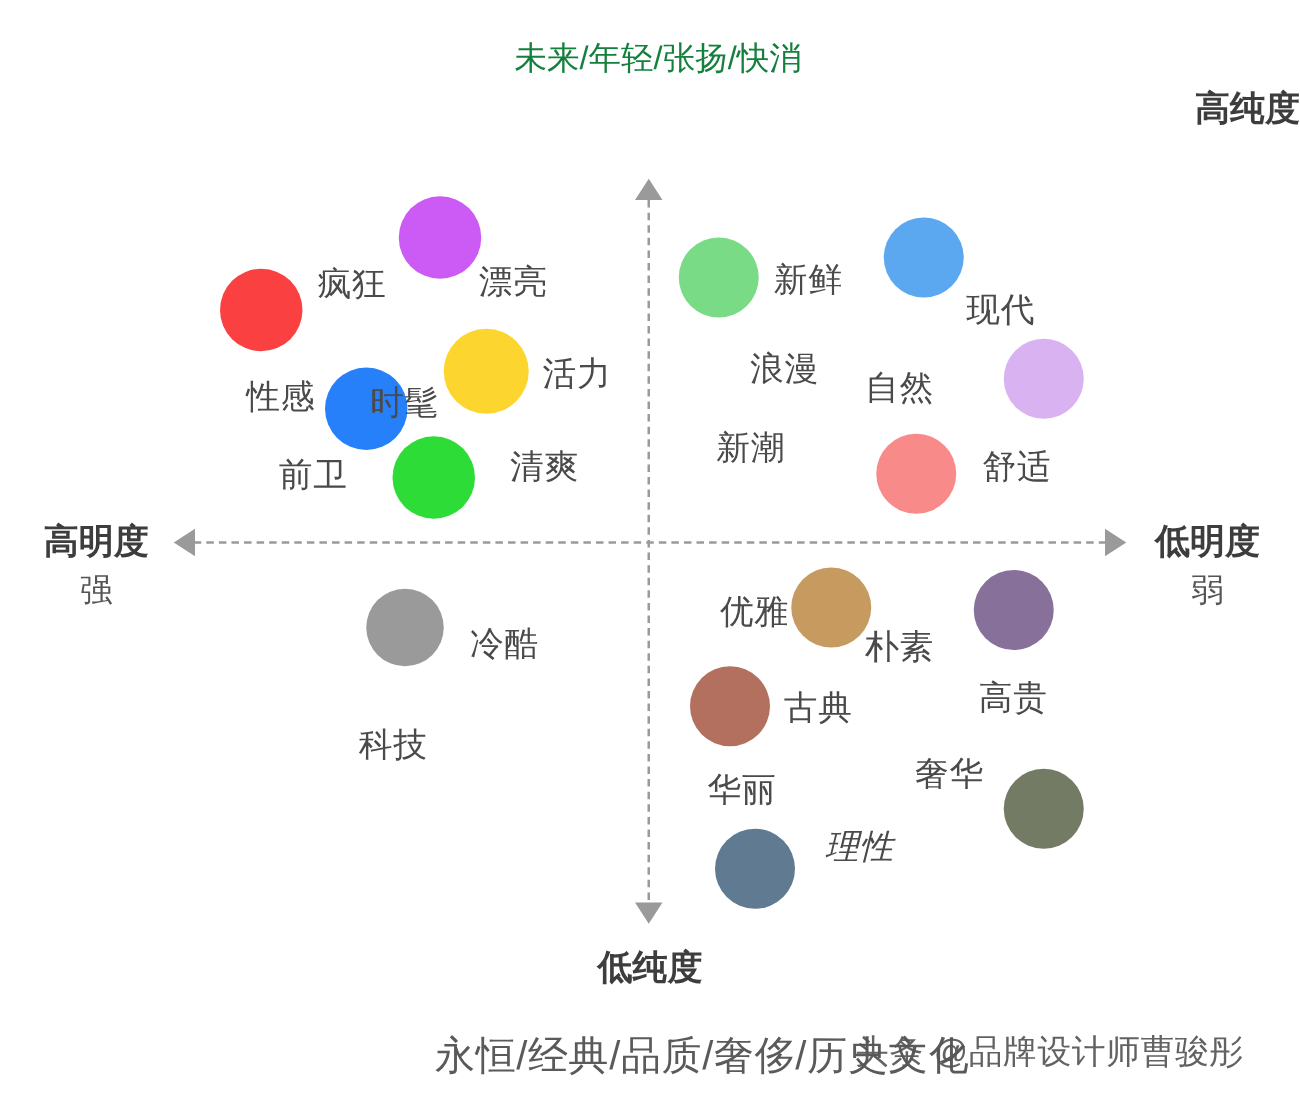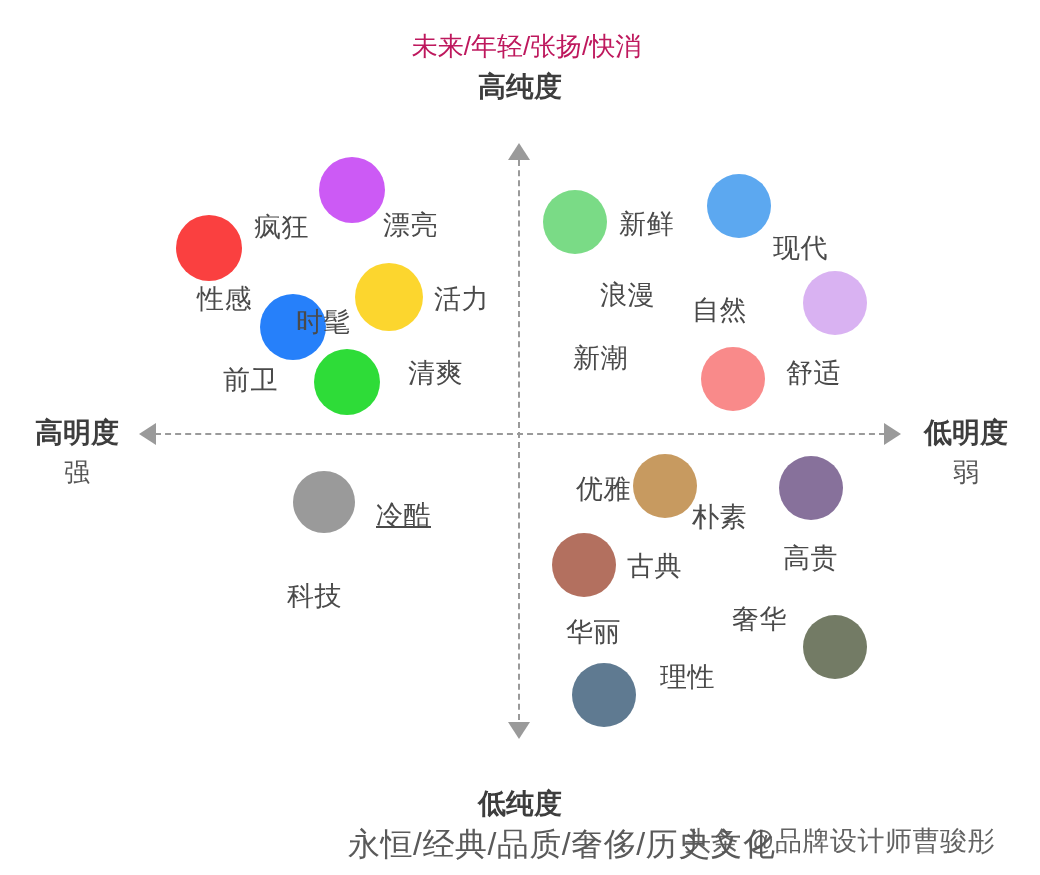--- a/index.html
+++ b/index.html
@@ -43,21 +43,21 @@
     color: #3d3d3d;
   }
   .axis-cap .sub {
     display: block;
     font-size: 26px;
     color: #555555;
   }
   .axis-cap .kw {
     display: block;
     font-size: 26px;
-    color: #be185d;
+    color: #15803d;
     margin-left: 13px;
   }
   .axis-line-h {
     position: absolute;
     border-top: 2px dashed #9a9a9a;
   }
   .axis-line-v {
     position: absolute;
     border-left: 2px dashed #9a9a9a;
   }
@@ -102,34 +102,34 @@
     letter-spacing: 0.5px;
   }
 </style>
 </head>
 <body>
 
 <div id="stage">
 
   <div class="axis-cap" style="left:0; right:0; top:30px;">
     <span class="kw">未来/年轻/张扬/快消</span>
-    <span class="big" style="margin-top:6px;">高纯度</span>
+    <span class="big" style="margin-top:6px;text-align:right;">高纯度</span>
   </div>
 
   <div class="axis-cap" style="left:908px; top:415px; width:116px;">
     <span class="big">低明度</span>
     <span class="sub" style="margin-top:6px;">弱</span>
   </div>
 
   <div class="axis-cap" style="left:22px; top:415px; width:110px;">
     <span class="big">高明度</span>
     <span class="sub" style="margin-top:6px;">强</span>
   </div>
 
-  <div class="axis-cap" style="left:0; right:0; top:786px;">
+  <div class="axis-cap" style="left:0; right:0; top:756px;">
     <span class="big">低纯度</span>
   </div>
 
   <div class="footer-kw" style="left:348px; top:823px;">永恒/经典/品质/奢侈/历史文化</div>
 
   <div class="watermark" style="left:672px; top:823px;margin-left:12px;">头条 @品牌设计师曹骏彤</div>
 
   <div class="axis-line-h" style="left:155px; top:433px; width:730px;"></div>
   <div class="axis-line-v" style="left:518px; top:150px; height:580px;"></div>
 
@@ -151,33 +151,33 @@
       <div class="circle" style="left: 293px; top: 471px; width: 62px; height: 62px; background: rgb(154, 154, 154);"></div>
       <div class="circle" style="left: 633px; top: 454px; width: 64px; height: 64px; background: rgb(199, 154, 96);"></div>
       <div class="circle" style="left: 779px; top: 456px; width: 64px; height: 64px; background: rgb(135, 113, 155);"></div>
       <div class="circle" style="left: 552px; top: 533px; width: 64px; height: 64px; background: rgb(179, 112, 95);"></div>
       <div class="circle" style="left: 803px; top: 615px; width: 64px; height: 64px; background: rgb(115, 123, 101);"></div>
       <div class="circle" style="left: 572px; top: 663px; width: 64px; height: 64px; background: rgb(95, 122, 145);"></div>
       <div class="label" style="left: 254px; top: 214px;">疯狂</div>
       <div class="label" style="left: 383px; top: 212px;">漂亮</div>
       <div class="label" style="left: 434px; top: 286px;">活力</div>
       <div class="label" style="left: 296px; top: 269px; margin-top: 40px;">时髦</div>
-      <div class="label" style="left: 197px; top: 286px;">性感</div>
+      <div class="label" style="left: 197px; top: 304px;">性感</div>
       <div class="label" style="left: 223px; top: 367px;">前卫</div>
       <div class="label" style="left: 408px; top: 360px;">清爽</div>
       <div class="label" style="left: 619px; top: 211px;">新鲜</div>
       <div class="label" style="left: 773px; top: 235px;">现代</div>
       <div class="label" style="left: 600px; top: 282px;">浪漫</div>
       <div class="label" style="left: 692px; top: 297px;">自然</div>
       <div class="label" style="left: 573px; top: 345px;">新潮</div>
       <div class="label" style="left: 786px; top: 360px;">舒适</div>
       <div class="label" style="left: 287px; top: 535px; margin-top: 48px;">科技</div>
-      <div class="label" style="left: 376px; top: 502px; text-decoration: underline;">冷酷</div>
+      <div class="label" style="left: 376px; top: 502px;">冷酷</div>
       <div class="label" style="left: 576px; top: 476px;">优雅</div>
       <div class="label" style="left: 692px; top: 504px;">朴素</div>
       <div class="label" style="left: 783px; top: 545px;">高贵</div>
       <div class="label" style="left: 627px; top: 553px;">古典</div>
       <div class="label" style="left: 702px; top: 606px; margin-left: 30px;">奢华</div>
       <div class="label" style="left: 566px; top: 619px;">华丽</div>
-      <div class="label" style="left: 660px; top: 664px;">理性</div>
+      <div class="label" style="left: 660px; top: 664px; font-style: italic;">理性</div>
     </div>
 
 </div>
 
 </body></html>

